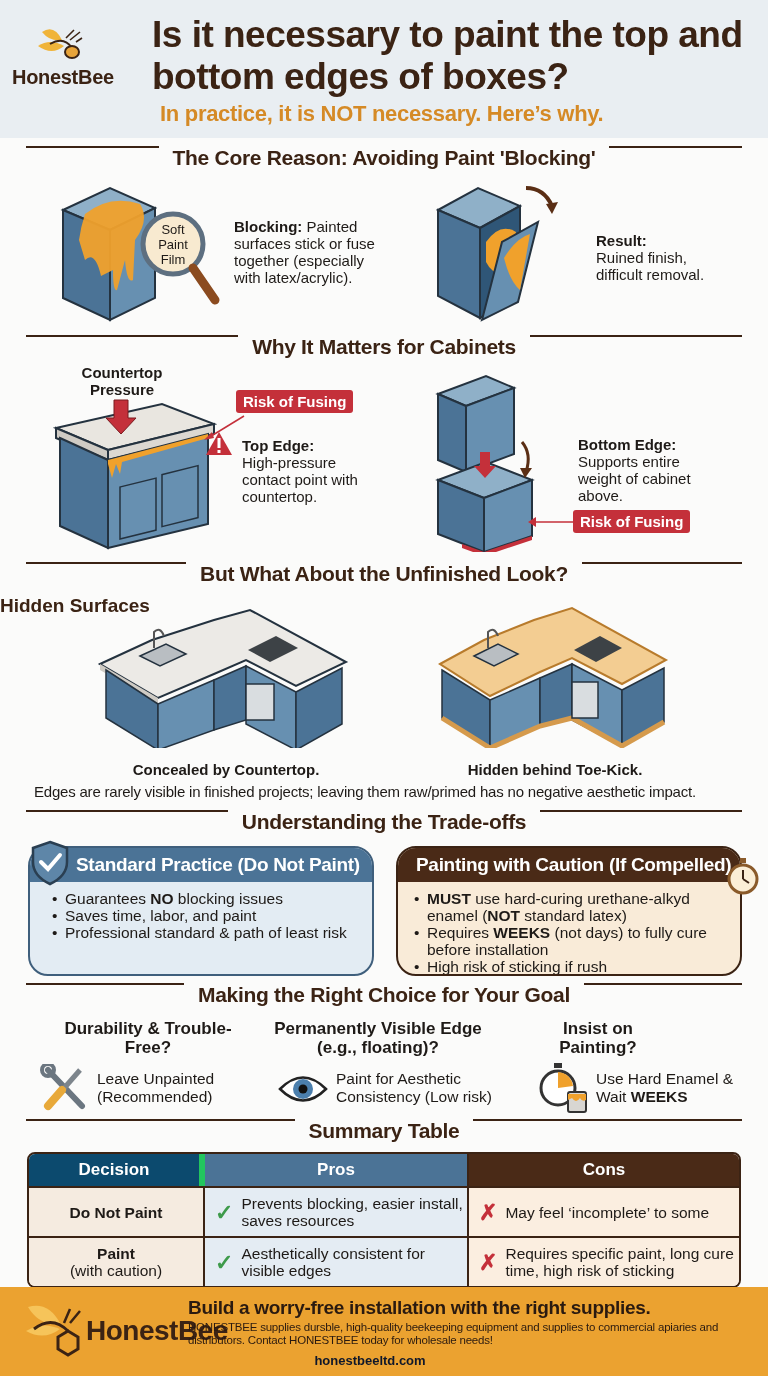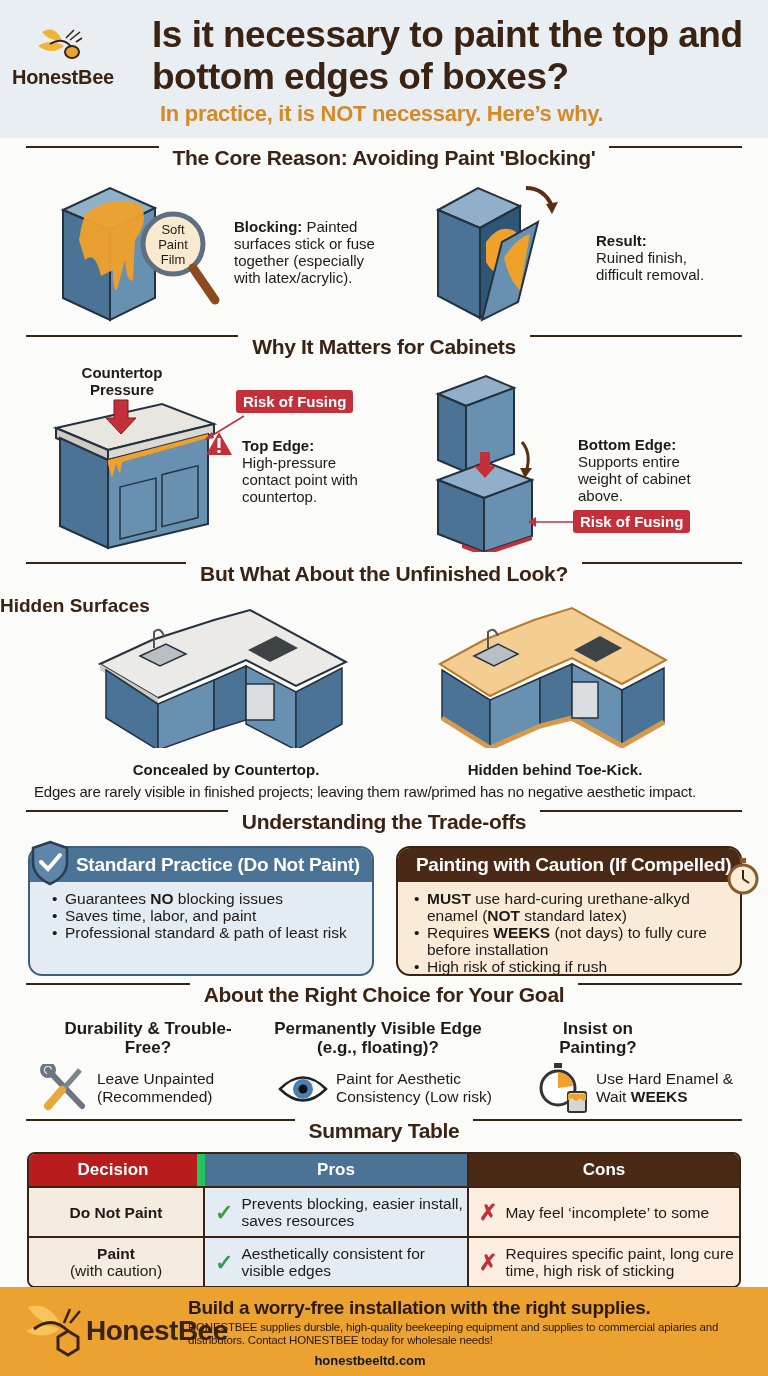--- a/index.html
+++ b/index.html
@@ -10,21 +10,21 @@
 .title{position:absolute;left:152px;top:14px;width:600px;font-size:37px;line-height:42px;font-weight:700;color:#3b2314;letter-spacing:-0.5px}
 .subtitle{position:absolute;left:160px;top:101px;font-size:22px;font-weight:700;color:#d58a26;letter-spacing:-0.3px}
 .sec{position:absolute;left:26px;width:716px;height:30px;display:flex;align-items:flex-start}
 .sec .ln{flex:1;height:2px;background:#3b2314}
 .sec .t{padding:0 14px;font-size:21px;font-weight:700;color:#3b2314;white-space:nowrap;letter-spacing:-0.3px}
 .abs{position:absolute}
 .txt{font-size:15px;line-height:17px;color:#1e1a17}
 .txt b{font-weight:700}
 .risk{position:absolute;background:#c4303a;color:#fff;font-weight:700;font-size:15px;padding:3px 7px;border-radius:3px}
 .cap{position:absolute;font-size:15px;font-weight:700;text-align:center}
-.card{position:absolute;border-radius:14px;overflow:hidden}
+.card{position:absolute;border-radius:20px;overflow:hidden}
 .card .ch{height:34px;color:#fff;font-size:19px;font-weight:700;display:flex;align-items:center;padding-left:46px;letter-spacing:-0.3px}
 .card ul{list-style:none;padding:8px 0 0 22px}
 .card li{font-size:15.5px;line-height:17px;position:relative;padding-left:13px}
 .card li:before{content:"•";position:absolute;left:0}
 .goal-h{position:absolute;font-size:17px;font-weight:700;text-align:center;line-height:19px}
 .goal-t{position:absolute;font-size:15.5px;line-height:18px}
 table{position:absolute;left:27px;top:1152px;width:714px;border-collapse:separate;border-spacing:0;border:2px solid #3b2314;border-radius:8px;overflow:hidden}
 th{height:32px;color:#fff;font-size:17px;font-weight:700}
 td{font-size:15.5px;line-height:17px;border-top:2px solid #3b2314;height:50px}
 td.dec{background:#f5ebe0;text-align:center;border-right:2px solid #3b2314}
@@ -202,21 +202,21 @@
   </ul>
 </div>
 <svg class="abs" style="left:726px;top:858px" width="34" height="38" viewBox="0 0 34 38">
   <rect x="14" y="0" width="6" height="5" fill="#8a5a2a"></rect>
   <circle cx="17" cy="21" r="14" fill="#fbeed6" stroke="#8a5a2a" stroke-width="3"></circle>
   <path d="M17 21 L17 12 M17 21 L23 25" stroke="#3b2314" stroke-width="2"></path>
 </svg>
 
 <div class="sec" style="top:983px">
   <div class="ln"></div>
-    <div class="t">About the Right Choice for Your Goal</div>
+    <div class="t">Making the Right Choice for Your Goal</div>
     <div class="ln"></div>
 </div>
 <div class="goal-h" style="left:58px;top:1019px;width:180px">Durability &amp; Trouble-Free?</div>
 <div class="goal-h" style="left:268px;top:1019px;width:220px">Permanently Visible Edge (e.g., floating)?</div>
 <div class="goal-h" style="left:528px;top:1019px;width:140px">Insist on Painting?</div>
 
 <svg class="abs" style="left:40px;top:1064px" width="50" height="48" viewBox="0 0 50 48">
   <line x1="8" y1="6" x2="42" y2="42" stroke="#6b7680" stroke-width="6" stroke-linecap="round"></line>
   <circle cx="8" cy="6" r="6" fill="none" stroke="#6b7680" stroke-width="4"></circle>
   <line x1="40" y1="6" x2="12" y2="38" stroke="#7d858c" stroke-width="5"></line>
@@ -241,21 +241,21 @@
 <div class="goal-t" style="left:596px;top:1070px;width:150px"><span>Use Hard Enamel &amp; Wait</span> <b>WEEKS</b></div>
 
 <div class="sec" style="top:1119px">
   <div class="ln"></div>
     <div class="t">Summary Table</div>
     <div class="ln"></div>
 </div>
 <table>
   <thead>
     <tr>
-      <th style="background:#b91c1c;width:176px;border-right:8px solid #22c55e">Decision</th>
+      <th style="background:#0c4a6e;width:176px;border-right:6px solid #22c55e">Decision</th>
       <th style="background:#4b7396;width:264px;border-right:2px solid #3b2314">Pros</th>
       <th style="background:#4a2a17">Cons</th>
     </tr>
   </thead>
   <tbody>
     <tr>
       <td class="dec"><b>Do Not Paint</b></td>
       <td class="pro">
           <div class="cell">
             <span style="color:#3d9a4a;font-size:22px;font-weight:700">✓</span>

